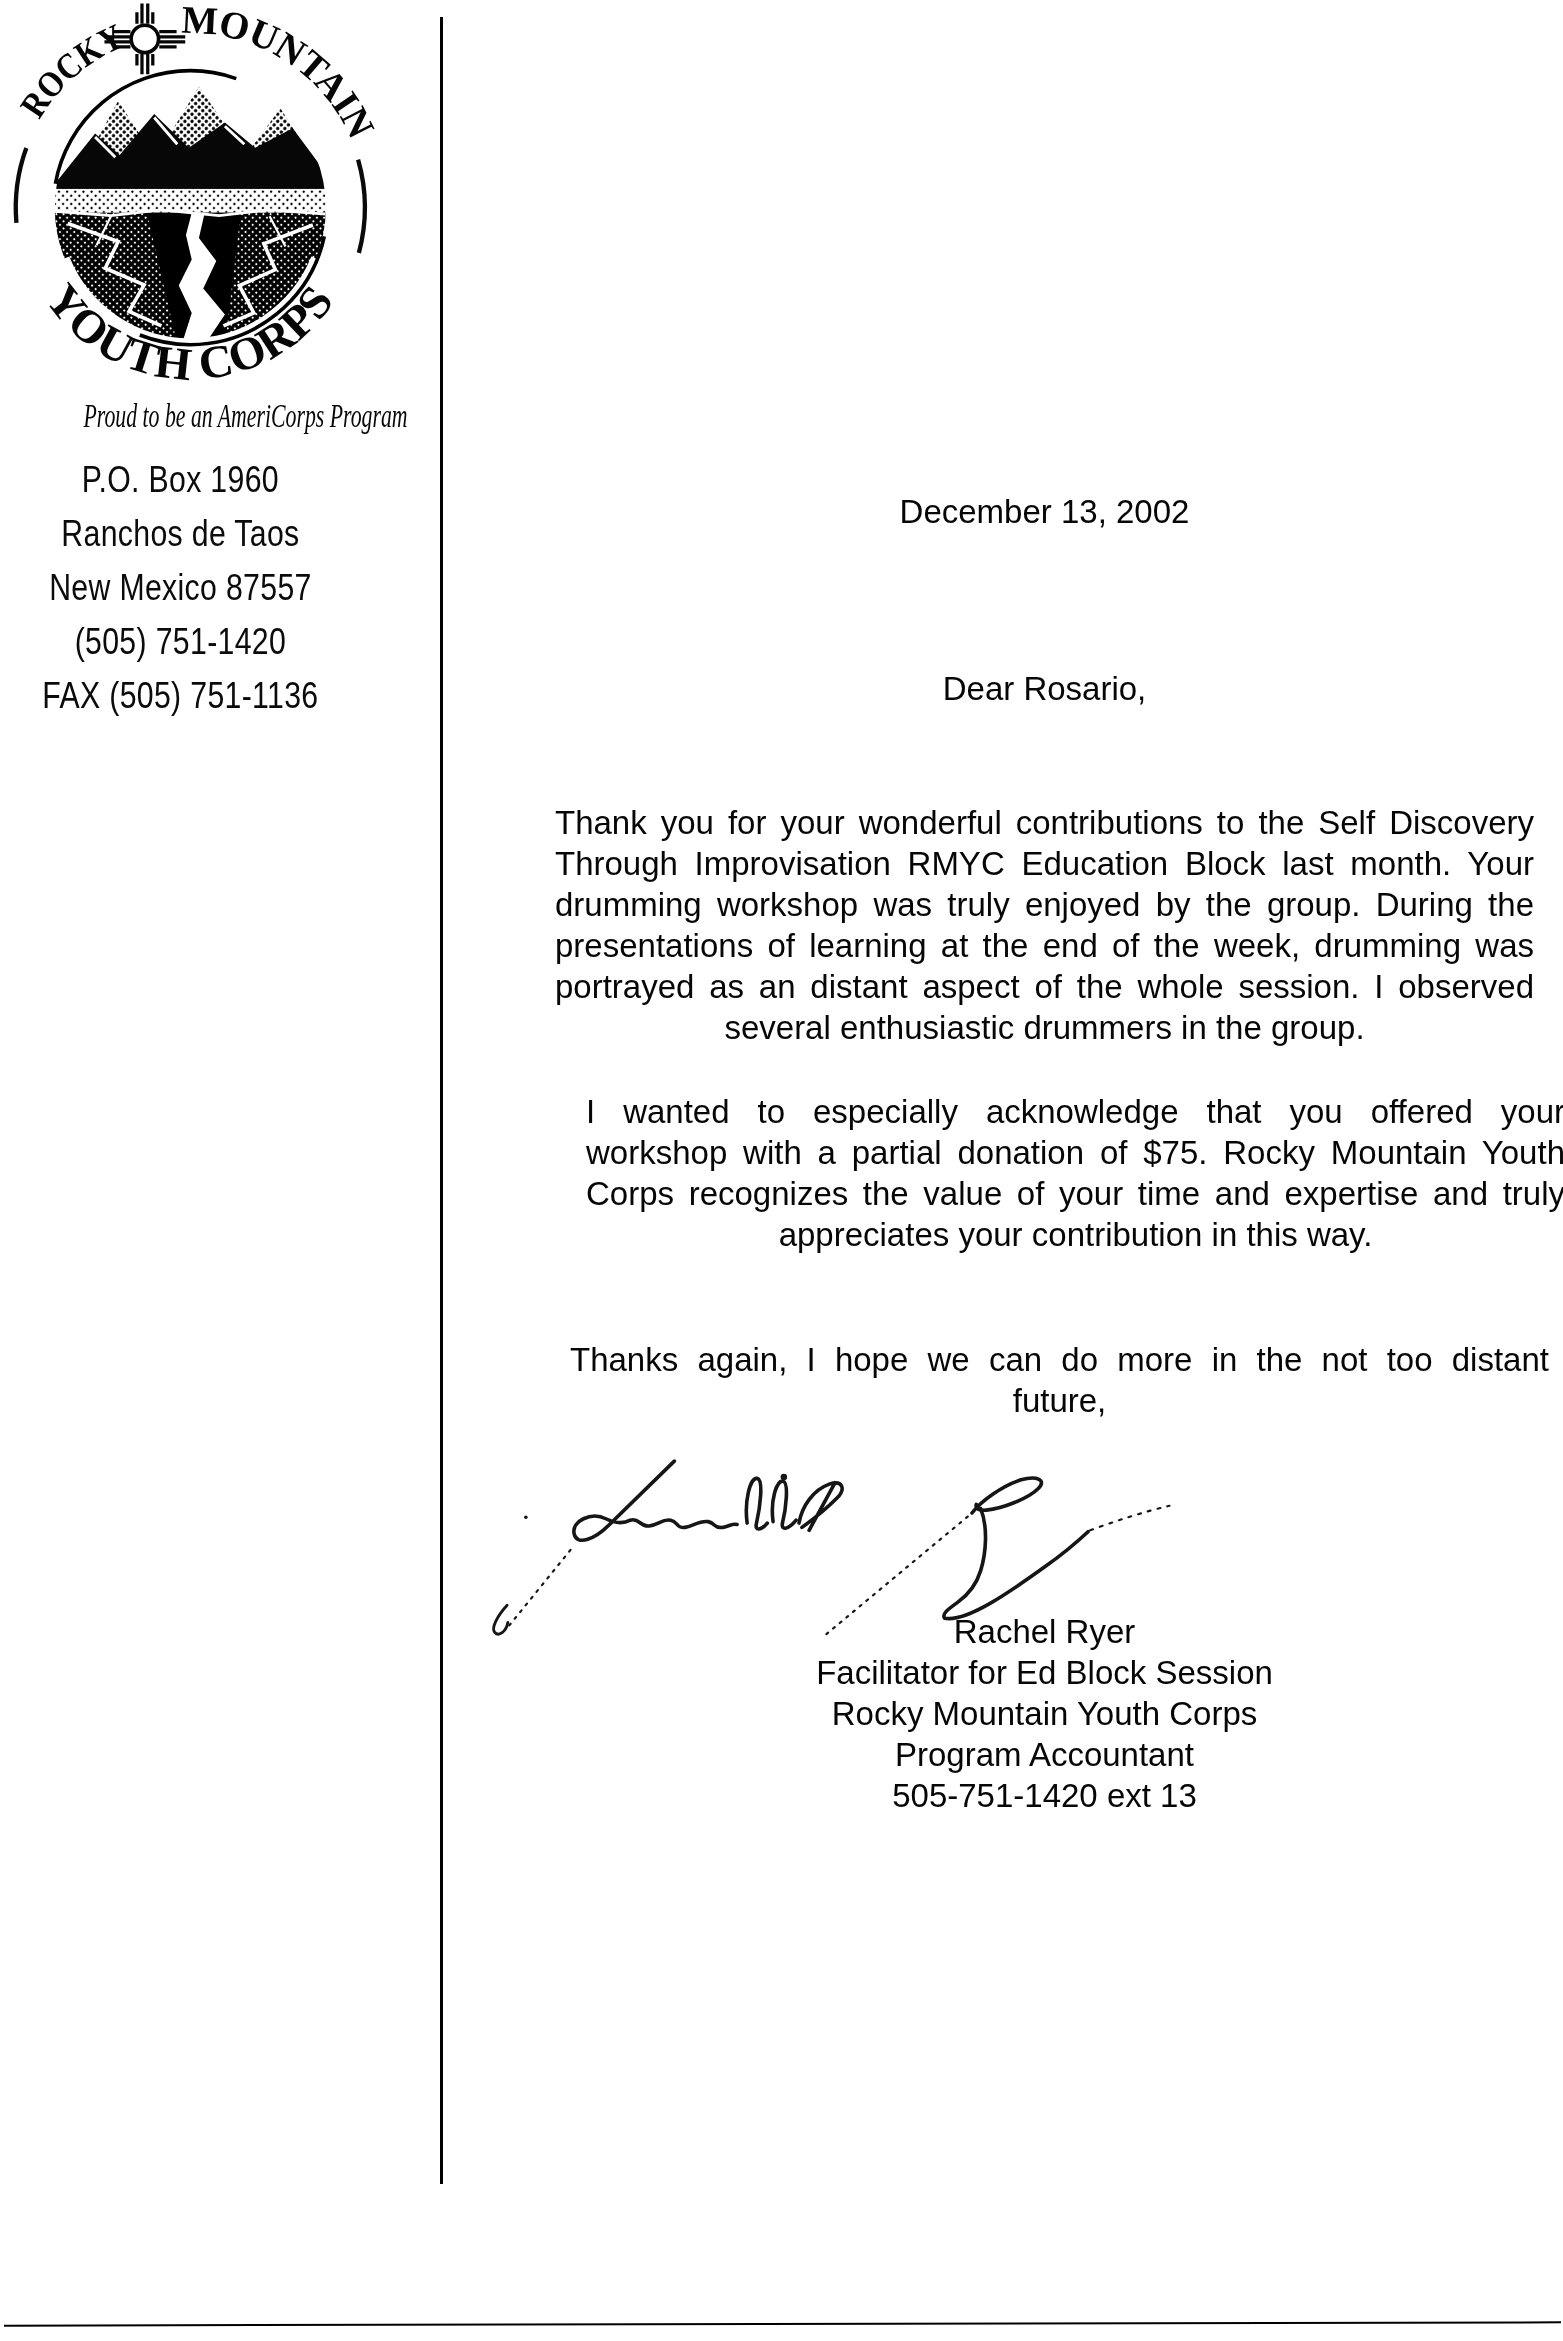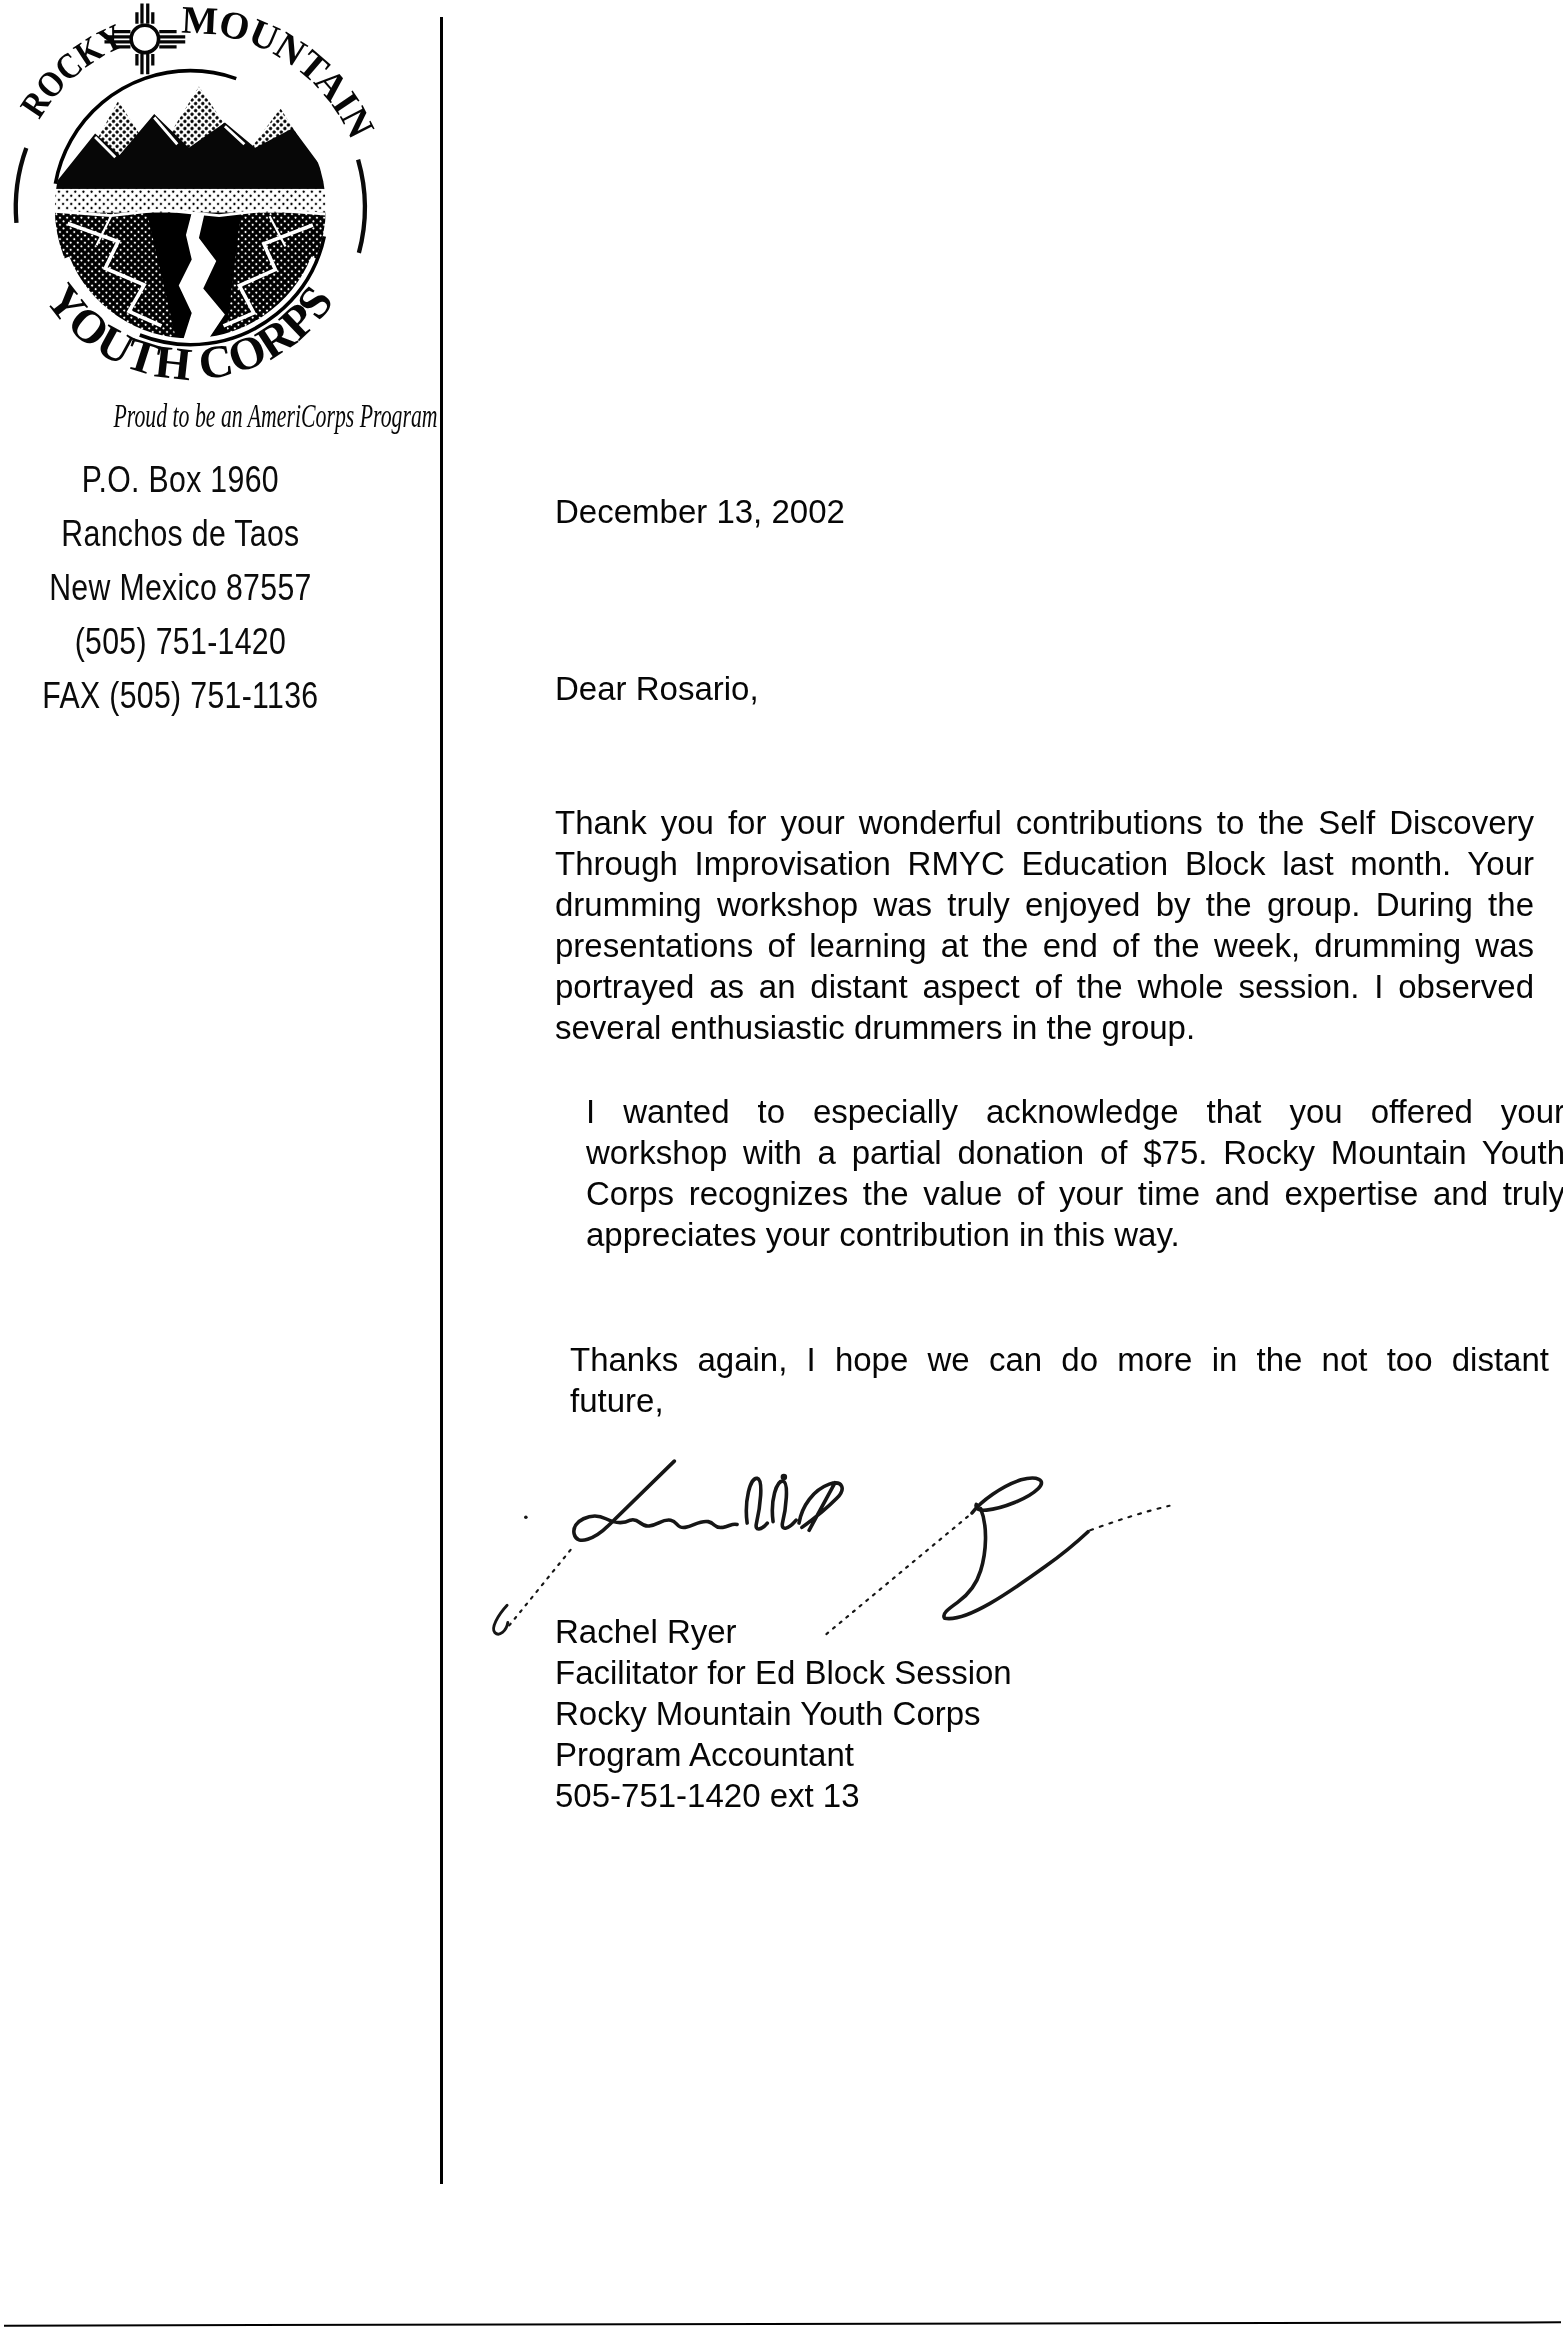--- a/index.html
+++ b/index.html
@@ -6,36 +6,36 @@
   .page {
     position:relative; width:1564px; height:2342px; background:#ffffff;
     font-family:"Liberation Sans", sans-serif; color:#0a0a0a; overflow:hidden;
     margin:0 auto;
   }
   
   .vrule { position:absolute; left:440px; top:17.3px; width:2.9px; height:2167px; background:#000; }
   .bottom-edge { position:absolute; left:4.3px; top:2323px; width:1557px; height:2.2px; background:#000; transform:rotate(-0.12deg); }
   .logo { position:absolute; left:10px; top:0; width:375px; height:393px; }
   .ring-text { font-family:"Liberation Serif", serif; font-weight:700; fill:#060606; }
-  .tagline-wrap { position:absolute; left:0px; top:400px; width:389px; text-align:left;margin-left:30px; }
+  .tagline-wrap { position:absolute; left:0px; top:400px; width:389px; text-align:left; }
   .tagline {
     display:inline-block; font-family:"Liberation Serif", serif; font-style:italic;
     font-size:33px; line-height:33px; color:#080808; white-space:nowrap;
     transform:scaleX(0.66); transform-origin:50% 0;
   }
   .address {
     position:absolute; left:0px; top:453px; width:361px; text-align:center;
     font-size:36px; line-height:54px; color:#0b0b0b; letter-spacing:0.4px;
     transform:scaleX(0.84); transform-origin:180px 0;
   }
   .address div { white-space:nowrap; }
   
   .bodyblock { position:absolute; left:555px; width:979px; font-size:33px; line-height:41px; color:#060606; }
   .jline  { text-align:justify; text-align-last:justify; white-space:nowrap; }
-  .lline  { text-align:left; white-space:nowrap; }
+  .lline  { text-align:center; white-space:nowrap; }
   .date-block   { top:491px; }
   .salutation   { top:668px; }
   .para1 { top:802px; }
   .para2 { top:1091px;margin-left:31px; }
   .para3 { top:1339px;margin-left:15px; }
   .signoff { top:1597px;margin-top:14px; }
   .signature { position:absolute; left:476px; top:1451px; width:721px; height:191px; }
   .sigstroke { stroke:#161616; fill:none; stroke-linecap:round; stroke-linejoin:round; }
 </style>
 </head>

